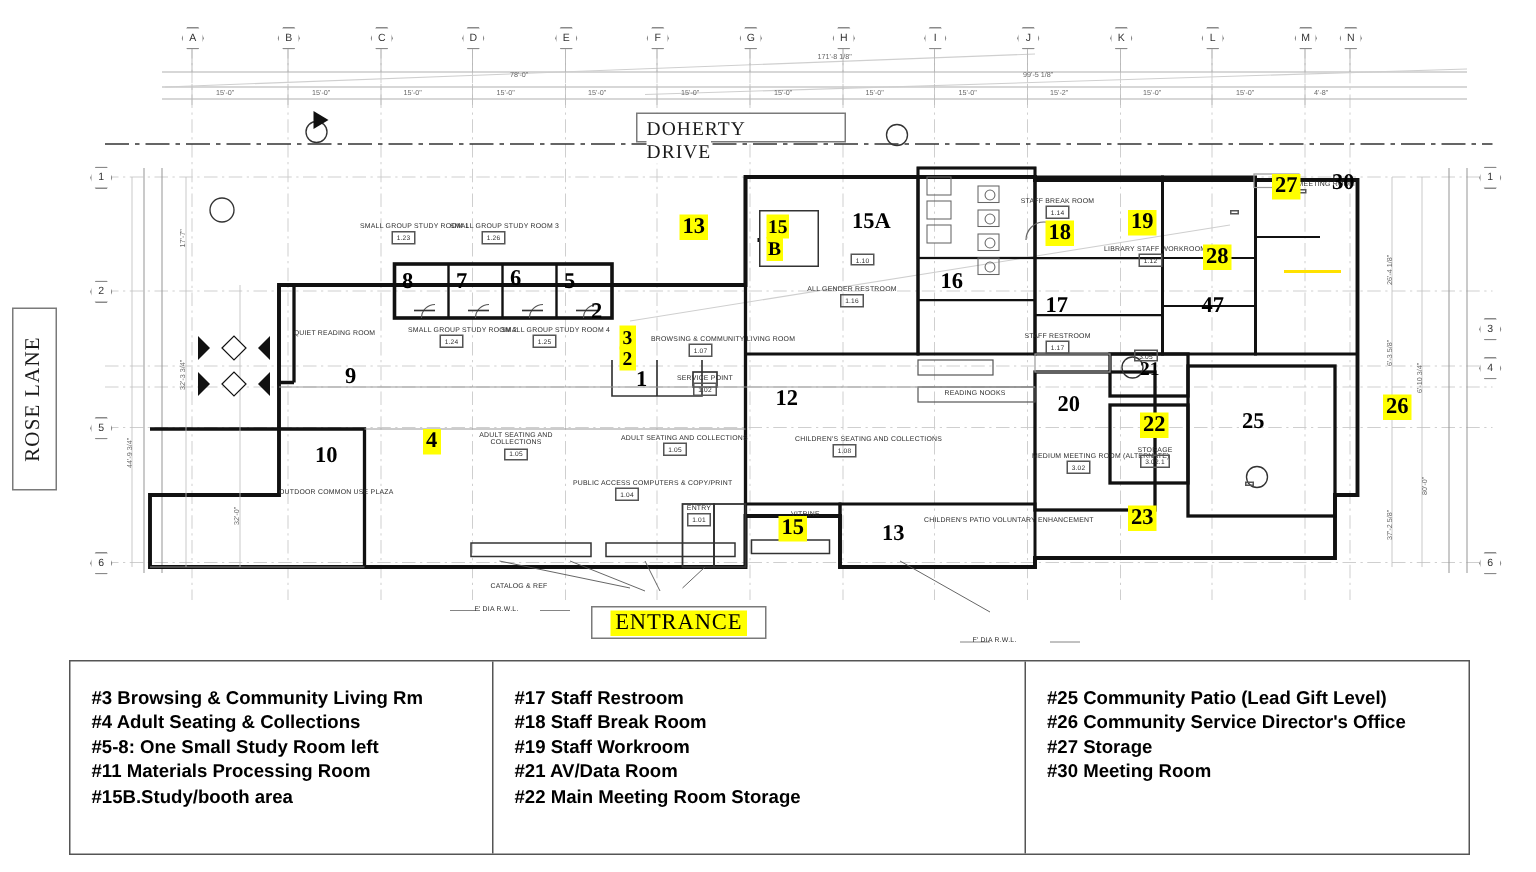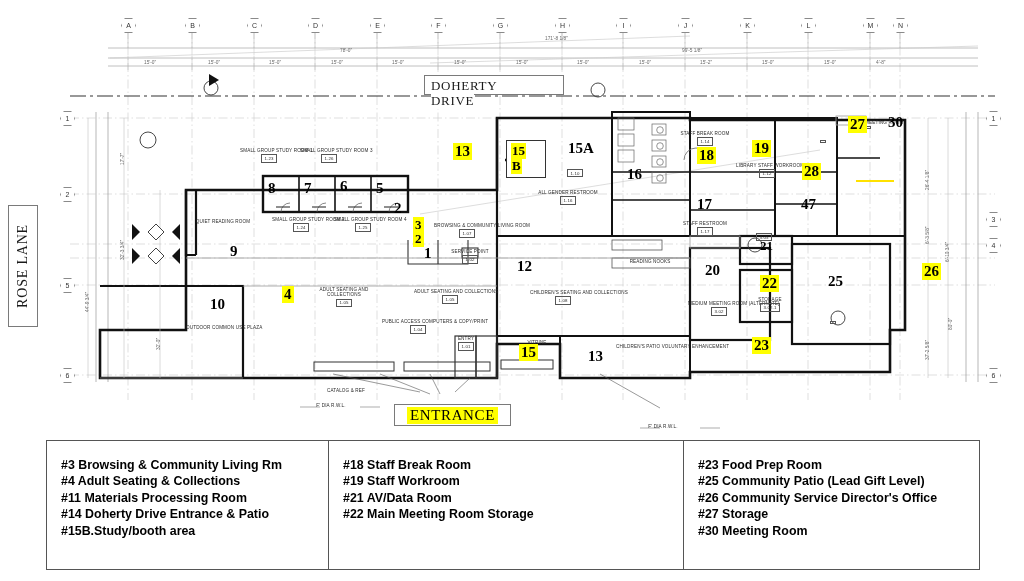--- a/index.html
+++ b/index.html
@@ -633,21 +633,21 @@
     <div class="rnum" style="left:376px; top:180px;">5</div>
     <div class="rnum" style="left:230px; top:243px;">9</div>
     <div class="rnum" style="left:210px; top:296px;">10</div>
     <div class="rnum" style="left:394px; top:200px;">2</div>
     <div class="rnum hl sm" style="left:413px; top:217px;">3</div>
     <div class="rnum hl sm" style="left:413px; top:231px;">2</div>
     <div class="rnum hl" style="left:282px; top:286px;">4</div>
     <div class="rnum" style="left:424px; top:245px;">1</div>
     <div class="rnum hl" style="left:453px; top:143px;">13</div>
     <div class="rnum" style="left:568px; top:140px;">15A</div>
-    <div class="rnum" style="left:627px; top:166px;">16</div>
+    <div class="rnum" style="left:627px; top:180px;">16</div>
     <div class="rnum" style="left:697px; top:196px;">17</div>
     <div class="rnum hl" style="left:697px; top:147px;">18</div>
     <div class="rnum hl" style="left:752px; top:140px;">19</div>
     <div class="rnum hl" style="left:804px; top:116px;margin-left:44px;">27</div>
     <div class="rnum hl" style="left:802px; top:163px;">28</div>
     <div class="rnum" style="left:801px; top:196px;">47</div>
     <div class="rnum" style="left:888px; top:114px;">30</div>
     <div class="rnum" style="left:517px; top:258px;">12</div>
     <div class="rnum hl" style="left:519px; top:344px;">15</div>
     <div class="rnum" style="left:588px; top:348px;">13</div>
@@ -781,34 +781,34 @@
       <span class="code">1.05</span>
     </div>
 
   </div>
 
   <div id="legend">
 
     <div class="legend-col c1">
       <div class="item">#3 Browsing &amp; Community Living Rm</div>
       <div class="item">#4 Adult Seating &amp; Collections</div>
+      <div class="item">#5-8: One Small Study Room left</div>
       <div class="item">#11 Materials Processing Room</div>
-      <div class="item">#14 Doherty Drive Entrance &amp; Patio</div>
       <div class="item">#15B.Study/booth area</div>
     </div>
 
     <div class="legend-col c2">
+      <div class="item">#17 Staff Restroom</div>
       <div class="item">#18 Staff Break Room</div>
       <div class="item">#19 Staff Workroom</div>
       <div class="item">#21 AV/Data Room</div>
       <div class="item">#22 Main Meeting Room Storage</div>
     </div>
 
     <div class="legend-col c3">
-      <div class="item">#23 Food Prep Room</div>
       <div class="item">#25 Community Patio (Lead Gift Level)</div>
       <div class="item">#26 Community Service Director's Office</div>
       <div class="item">#27 Storage</div>
       <div class="item">#30 Meeting Room</div>
     </div>
 
   </div>
 
 </div>
 

